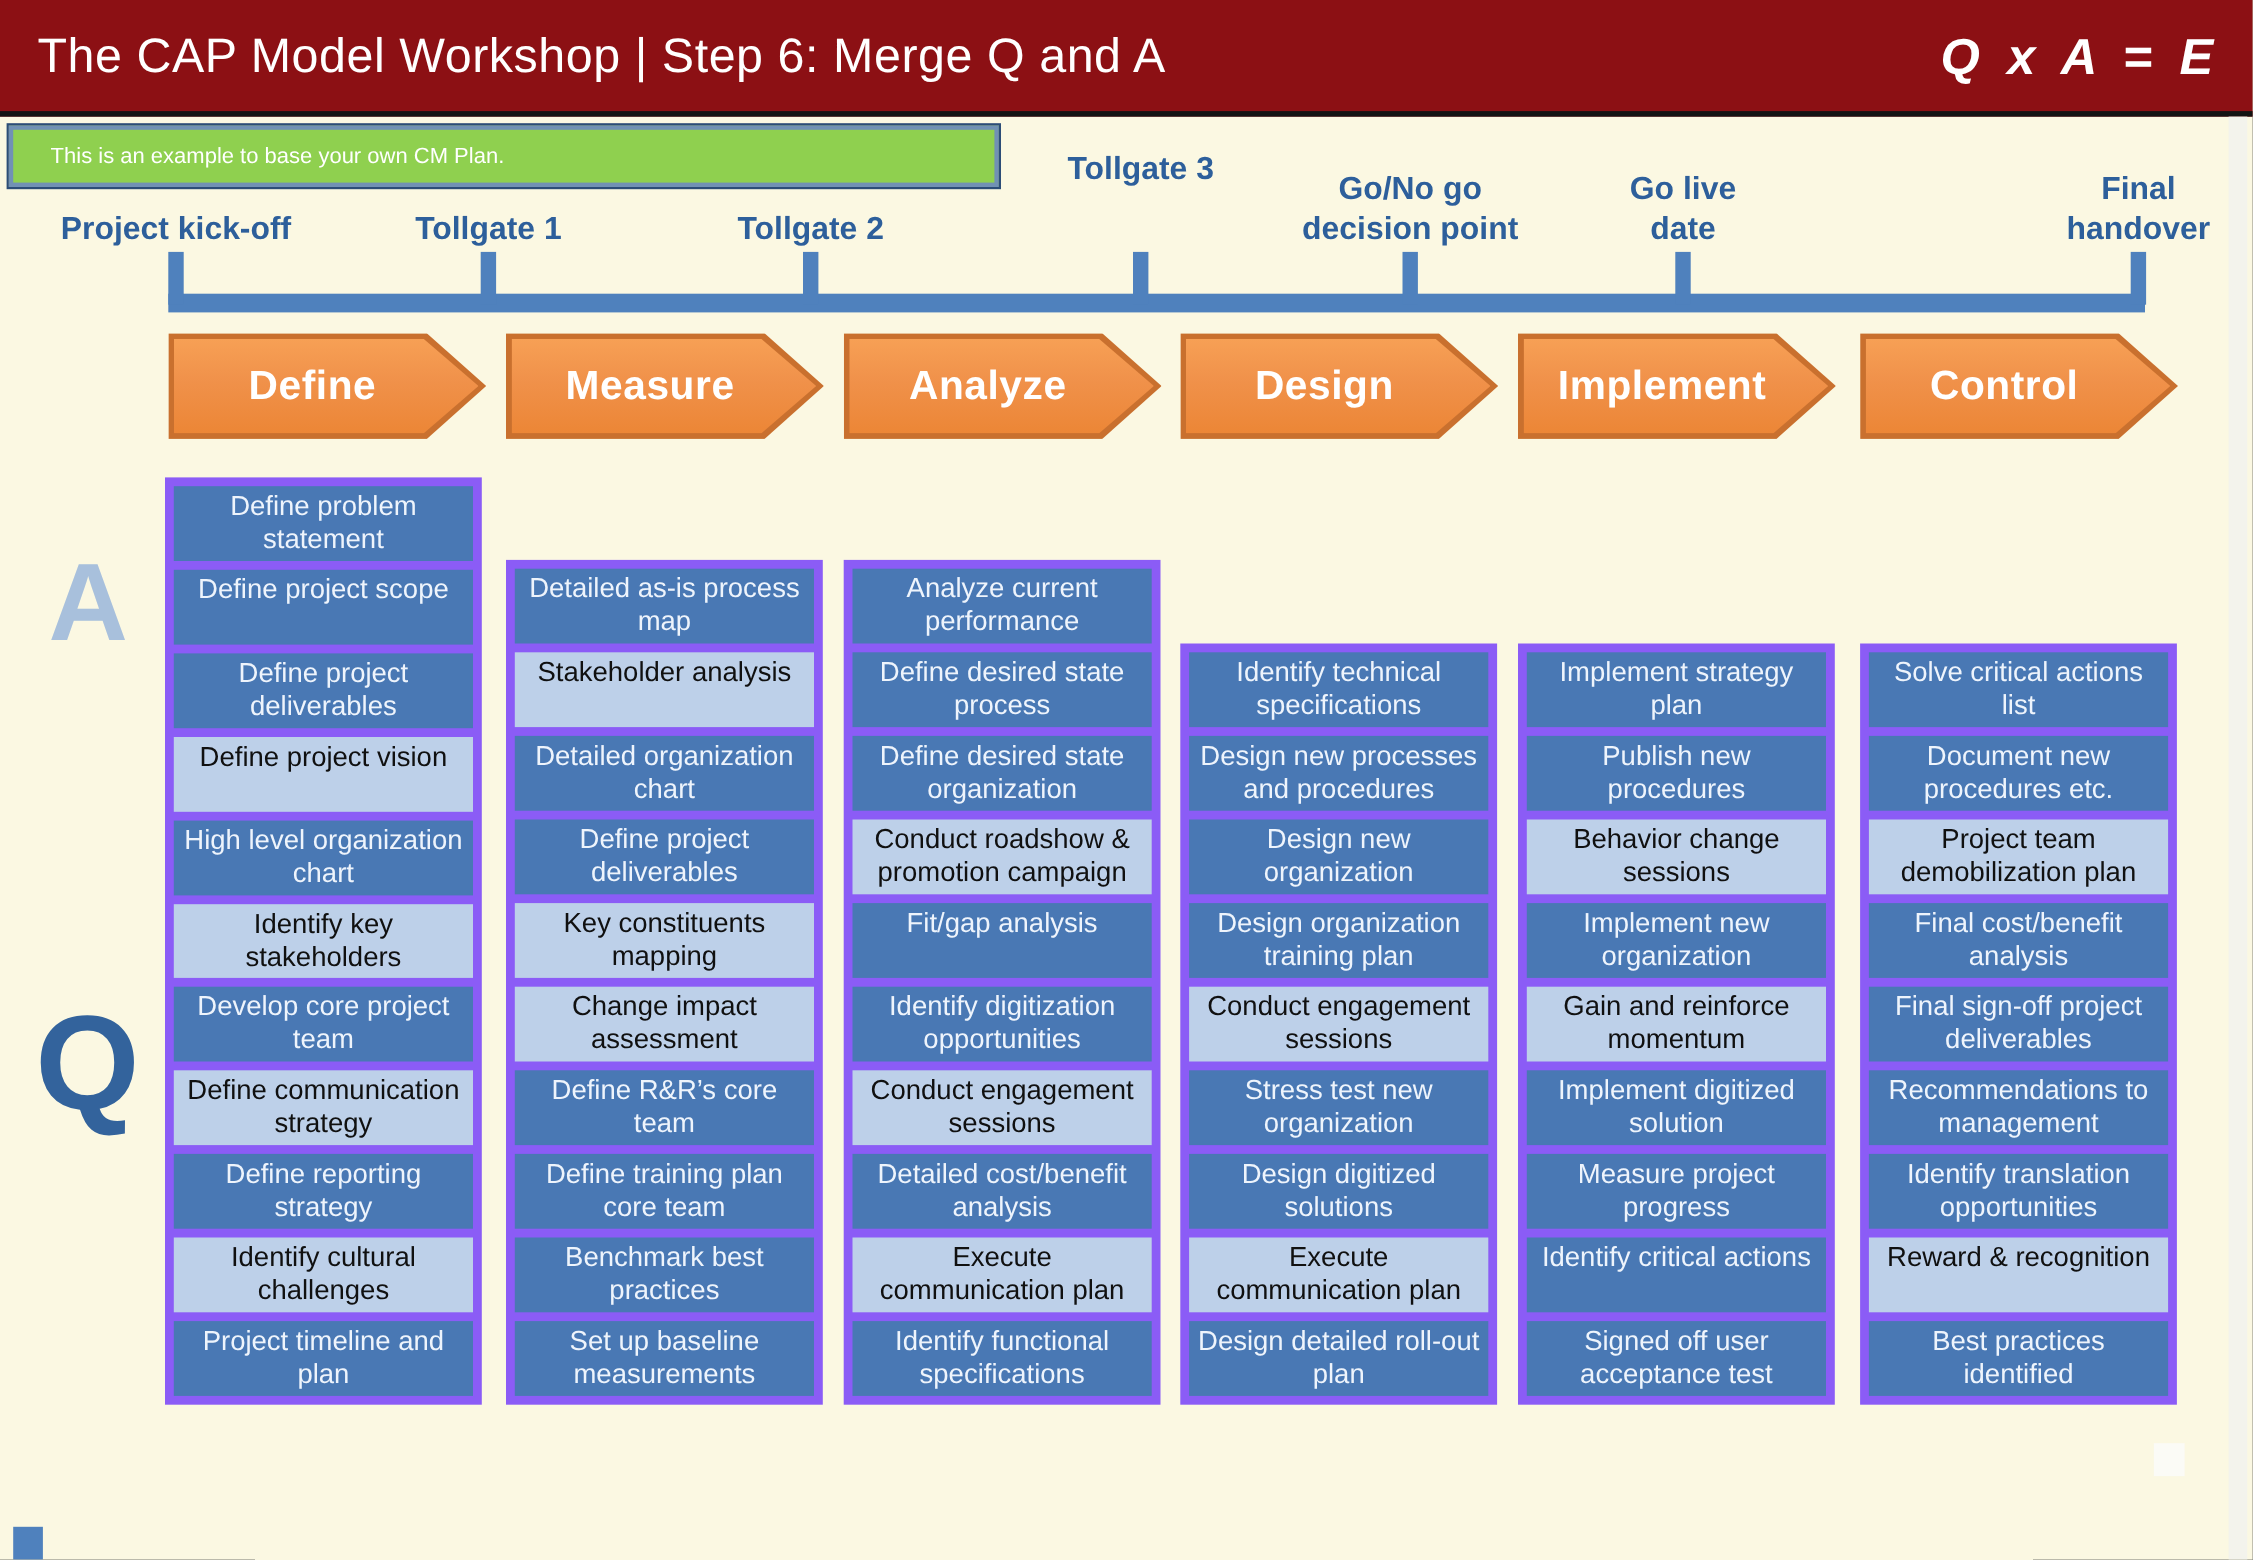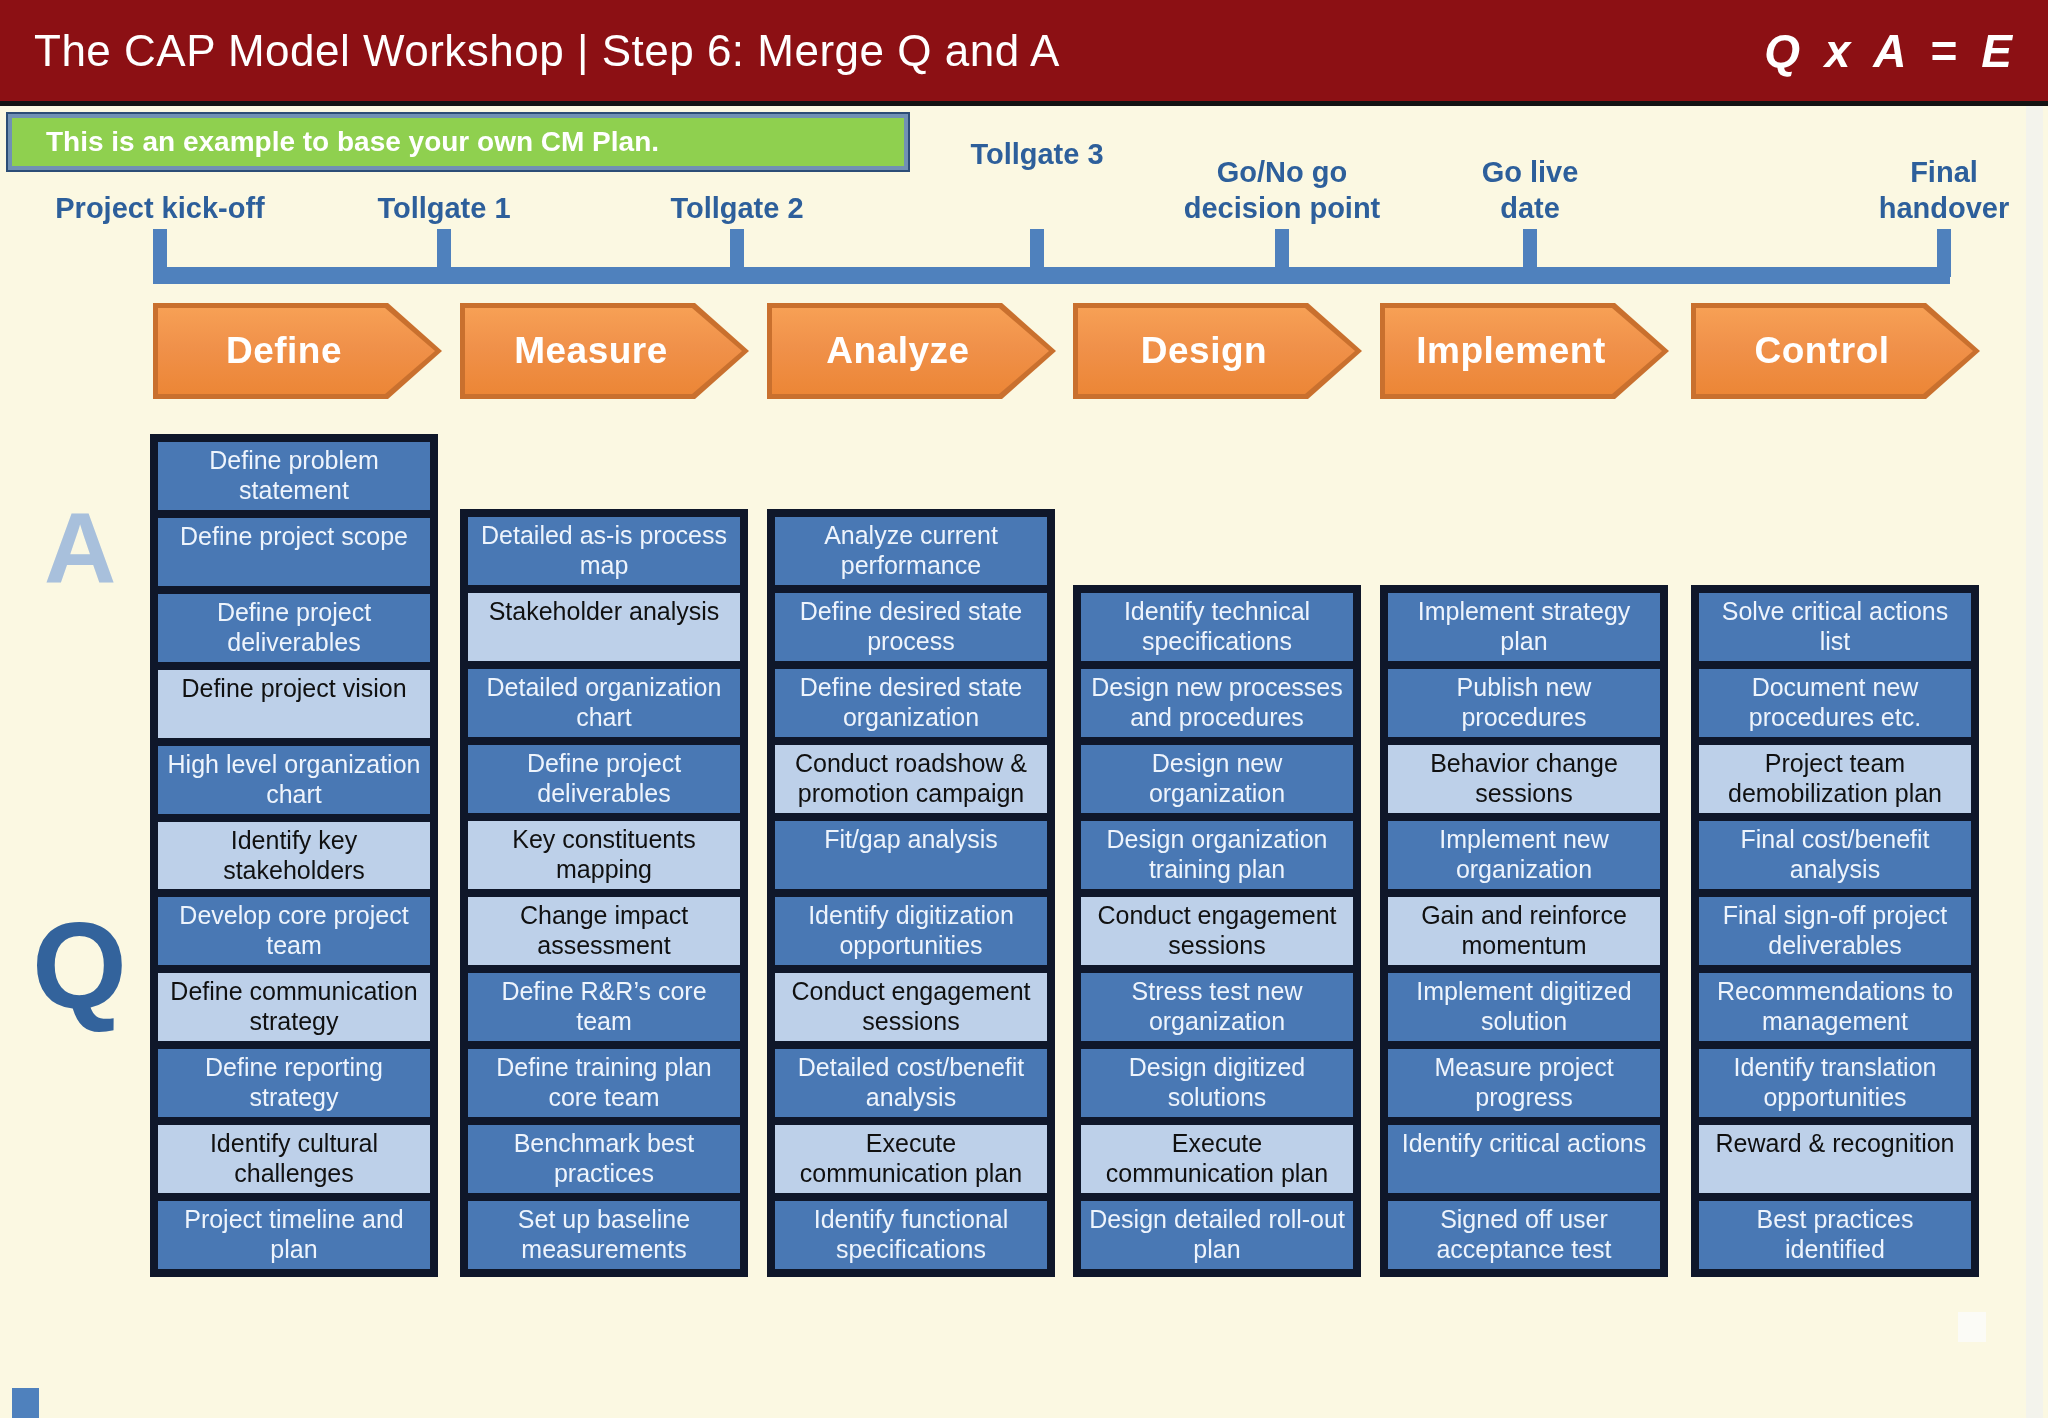--- a/index.html
+++ b/index.html
@@ -15,21 +15,21 @@
   }
   .header-title{color:#ffffff;font-size:44px;font-weight:400;padding-left:34px;letter-spacing:.5px;}
   .header-formula{color:#ffffff;font-size:46px;font-weight:bold;font-style:italic;
     padding-right:30px;letter-spacing:6px;}
   
   .banner{
     position:absolute;left:8px;top:114px;width:900px;height:56px;box-sizing:border-box;
     background:#8fd04f;border:4px solid #7191b4;outline:2px solid #2c4d77;
     display:flex;align-items:center;
   }
-  .banner-text{color:#ffffff;font-size:28px;font-weight:bold;padding-left:34px;}
+  .banner-text{color:#ffffff;font-size:20px;font-weight:normal;padding-left:34px;}
   
   .ms-label{
     position:absolute;width:300px;text-align:center;color:#2d5f9b;
     font-size:29px;font-weight:bold;line-height:36px;white-space:pre-line;
   }
   .tick{position:absolute;width:14px;height:48px;background:#4f81bd;}
   .tl-bar{position:absolute;left:153px;top:267px;width:1797px;height:17px;background:#4f81bd;}
   
   .chev{
     position:absolute;top:303px;height:96px;background:#c9702e;
@@ -43,21 +43,21 @@
   .chev-label{
     position:absolute;left:0;top:0;bottom:0;right:60px;
     display:flex;align-items:center;justify-content:center;
     color:#ffffff;font-size:37px;font-weight:bold;letter-spacing:.5px;margin-left:35px;
   }
   
   .letter-a{position:absolute;left:44px;top:498px;font-size:100px;font-weight:bold;color:#a8c0dc;line-height:1;}
   .letter-q{position:absolute;left:32px;top:905px;font-size:122px;font-weight:bold;color:#33639c;line-height:1;}
   
   .col{
-    position:absolute;width:288px;box-sizing:border-box;background:#0f172a;
+    position:absolute;width:288px;box-sizing:border-box;background:#8b5cf6;
     padding:8px;display:flex;flex-direction:column;gap:8px;
   }
   .box{
     flex:1 1 0;box-sizing:border-box;text-align:center;
     font-size:25px;line-height:30px;padding:3px 8px 0;
   }
   .box.dark{background:#4978b4;color:#eef4fc;}
   .box.light{background:#bdd0e9;color:#101010;}
   
   .right-strip{position:absolute;left:2026px;top:106px;width:17px;height:1312px;background:#f3f3ec;}

